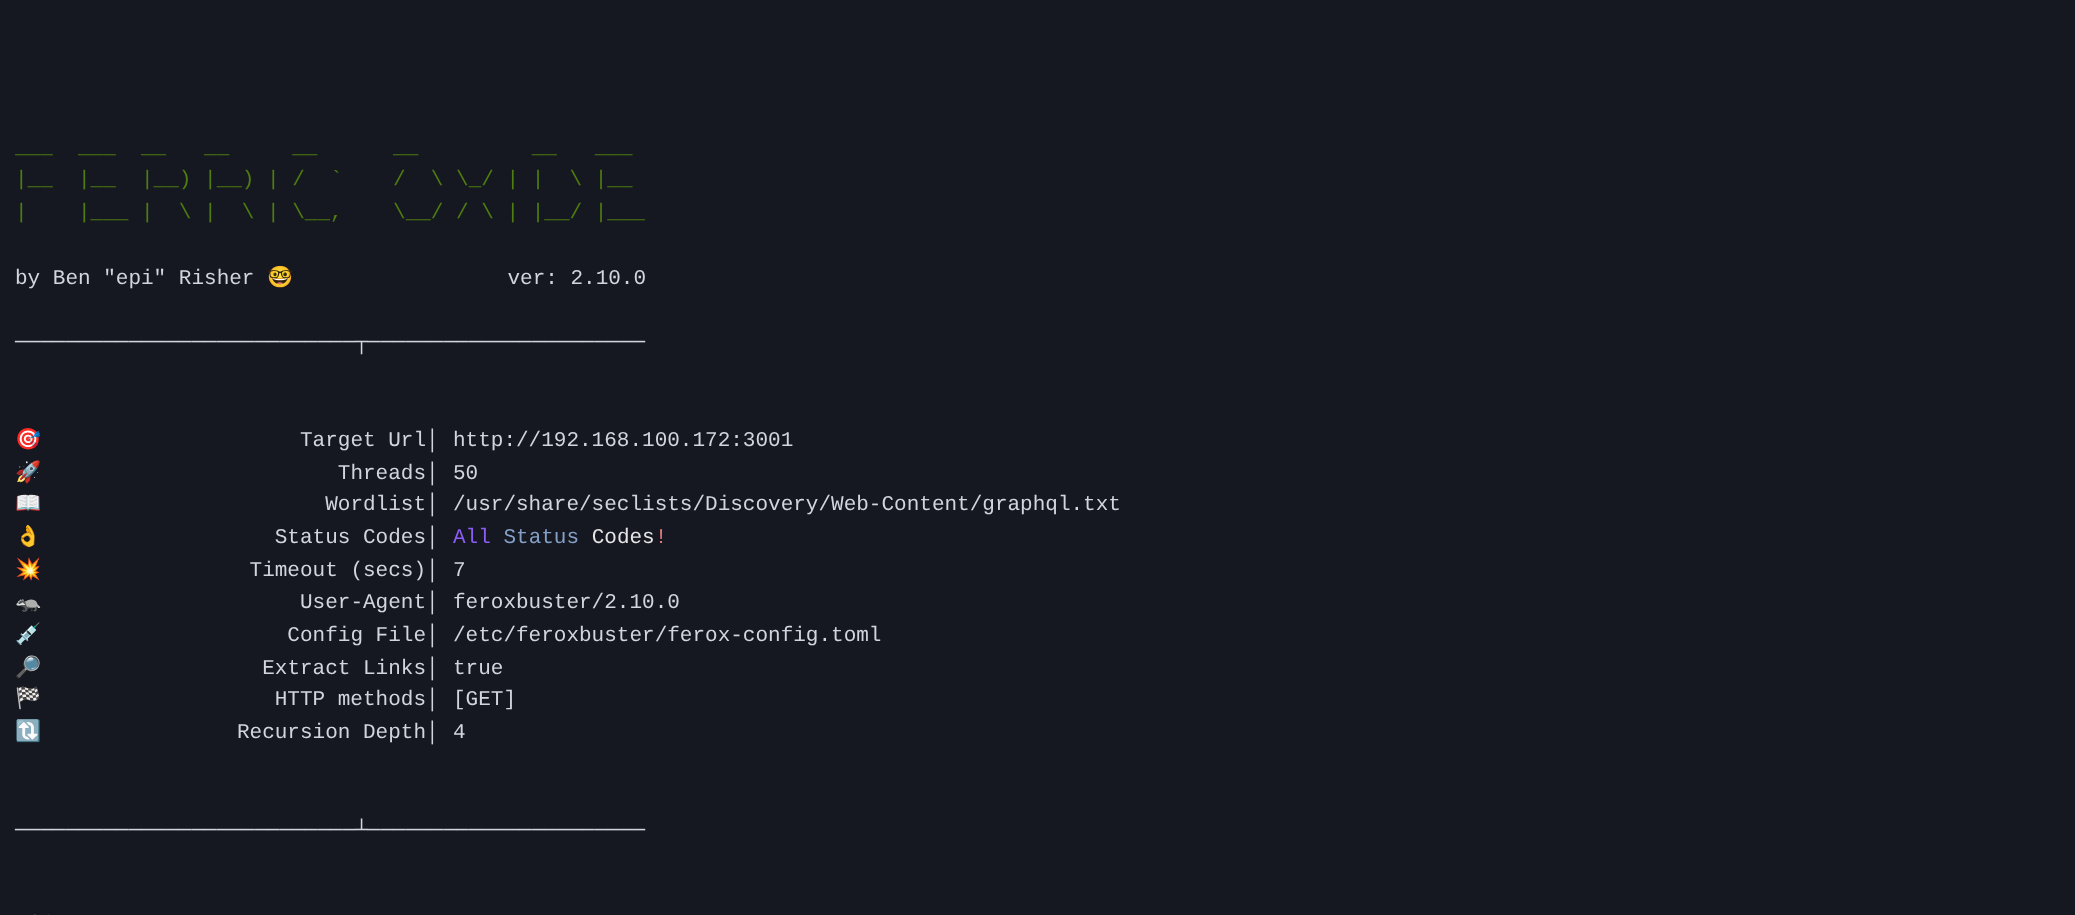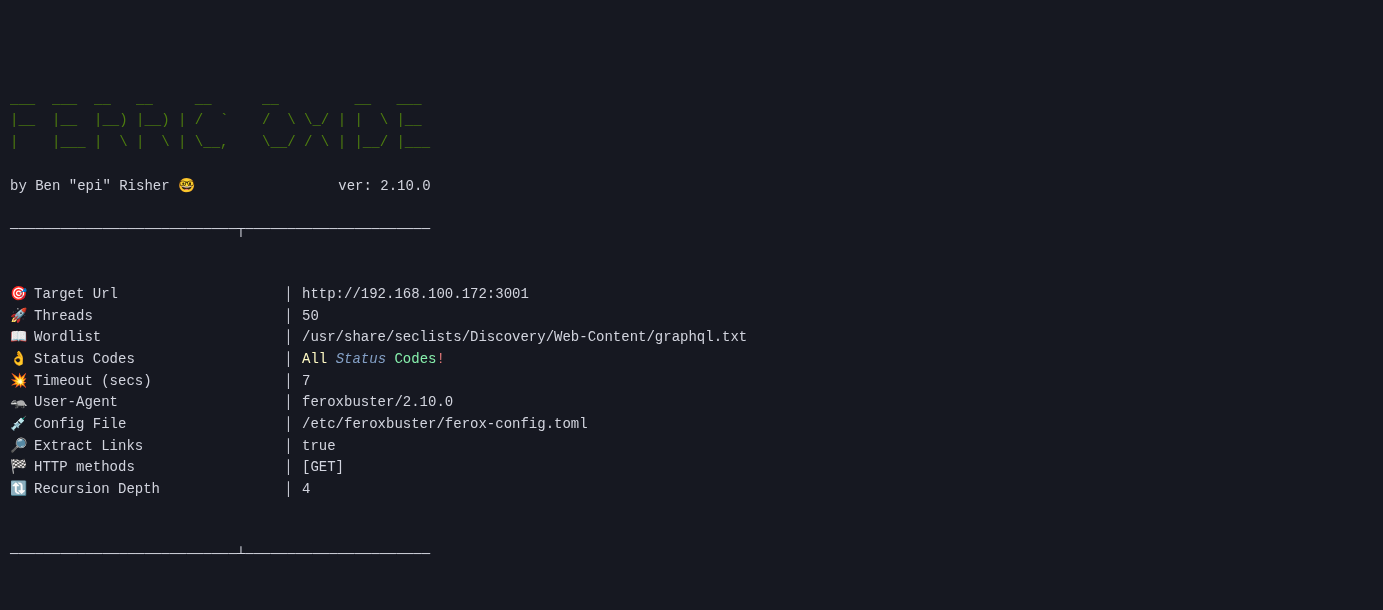--- a/index.html
+++ b/index.html
@@ -10,27 +10,27 @@
     font-size: 14px;
     line-height: 1.55;
     padding: 2px 10px;
     white-space: pre;
   }
   .ascii { color: #4d7c0f; }
   .byline { color: #d2d4de; }
   .sep { color: #d2d4de; }
   .cfg-row { display: flex; }
   .cfg-icon { width: 24px; display: inline-block; }
-  .cfg-label { width: 250px; display: inline-block; }
+  .cfg-label { width: 250px; display: inline-block; text-align: right; }
   .cfg-pipe { width: 18px; display: inline-block; }
   .cfg-val { display: inline-block; }
-  .teal { color: #fef9c3; }
-  .orange { color: #86efac; }
+  .teal { color: #8b5cf6; }
+  .orange { color: #e5e5e5; }
   .red { color: #e27878; }
-  .blue { color: #84a0c6; font-style: italic; }
+  .blue { color: #84a0c6; }
 </style>
 </head>
 <body>
 
 
 
 <div class="ascii">___  ___  __   __     __      __         __   ___
 |__  |__  |__) |__) | /  `    /  \ \_/ | |  \ |__
 |    |___ |  \ |  \ | \__,    \__/ / \ | |__/ |___</div>
 <div class="byline"><span>by Ben "epi" Risher 🤓</span>                 <span>ver: 2.10.0</span></div>

